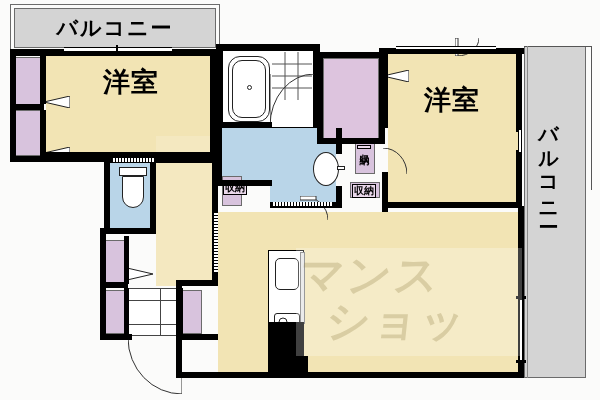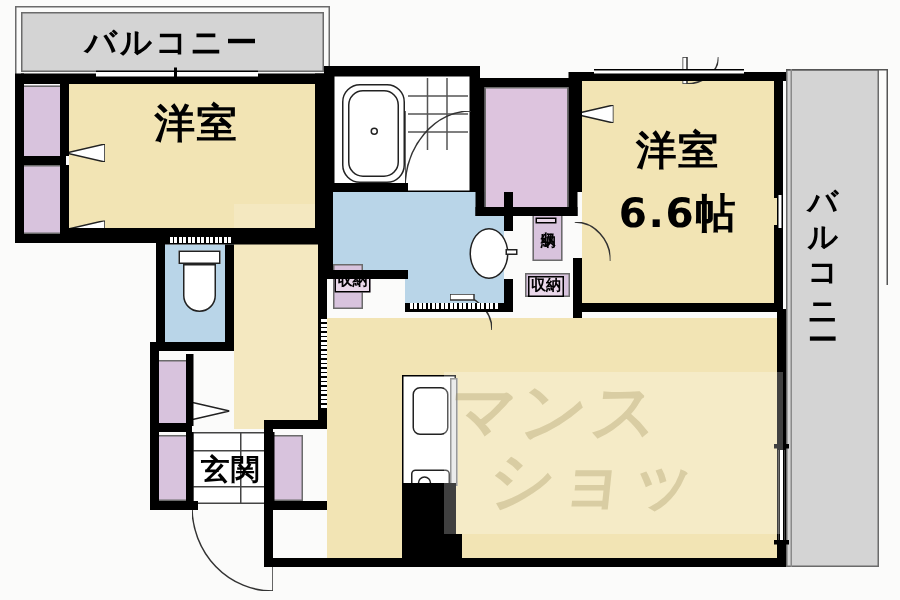--- a/index.html
+++ b/index.html
@@ -113,21 +113,20 @@
   <svg class="abs" style="left:156px;top:188px;width:38px;height:40px;">
      <path d="M0,0 A38,40 0 0 1 38,40" stroke="#333" fill="none" stroke-width="1"></path>
      <line x1="0" y1="0" x2="0" y2="40" stroke="#333" stroke-width="1" opacity="0"></line>
      <line x1="0" y1="0" x2="38" y2="0" stroke="#333" stroke-width="1" opacity="0"></line>
   </svg>
 
   <div class="abs wic hair" style="left:323px;top:58px;width:56px;height:82px;"></div>
 
   <div class="abs room-tatami" style="left:388px;top:54px;width:132px;height:152px;"></div>
   <div class="lbl lbl-room" style="left:386px;top:82px;width:132px;">洋室</div>
-  <div class="lbl lbl-area" style="left:386px;top:124px;width:132px;">6.6帖</div>
 
   <svg class="abs" style="left:455px;top:38px;width:24px;height:18px;">
      <path d="M2,18 A22,18 0 0 0 24,0" stroke="#333" fill="none" stroke-width="1"></path>
      <rect x="0" y="0" width="3" height="18" fill="#fff" stroke="#333" stroke-width="1"></rect>
   </svg>
 
   <svg class="abs" style="left:383px;top:70px;width:26px;height:12px;">
      <polygon points="0,6 26,0 26,12" fill="#fff" stroke="#222" stroke-width="1"></polygon>
   </svg>
 
@@ -151,21 +150,20 @@
   <div class="abs closet hair" style="left:105px;top:290px;width:22px;height:44px;"></div>
   <div class="abs closet hair" style="left:180px;top:290px;width:22px;height:44px;"></div>
   <svg class="abs" style="left:127px;top:268px;width:26px;height:12px;">
      <polygon points="26,6 0,0 0,12" fill="#fff" stroke="#222" stroke-width="1"></polygon>
   </svg>
 
   <div class="abs white" style="left:128px;top:288px;width:52px;height:48px;border:1px solid #444;"></div>
   <div class="abs thinline" style="left:128px;top:300px;width:52px;height:1px;background:#444;"></div>
   <div class="abs thinline" style="left:128px;top:324px;width:52px;height:1px;background:#444;"></div>
   <div class="abs thinline" style="left:160px;top:288px;width:1px;height:48px;background:#444;"></div>
-  <div class="lbl lbl-genkan" style="left:126px;top:300px;width:56px;">玄関</div>
 
   <svg class="abs" style="left:128px;top:338px;width:54px;height:56px;">
      <path d="M0,0 A54,56 0 0 0 54,56" stroke="#333" fill="none" stroke-width="1"></path>
      <line x1="54" y1="0" x2="54" y2="56" stroke="#333" stroke-width="1"></line>
   </svg>
 
   <div class="abs room-ldk" style="left:218px;top:212px;width:302px;height:166px;"></div>
   <div class="abs room-ldk" style="left:218px;top:212px;width:170px;height:60px;"></div>
 
   <div class="abs white outline" style="left:268px;top:250px;width:36px;height:110px;"></div>

